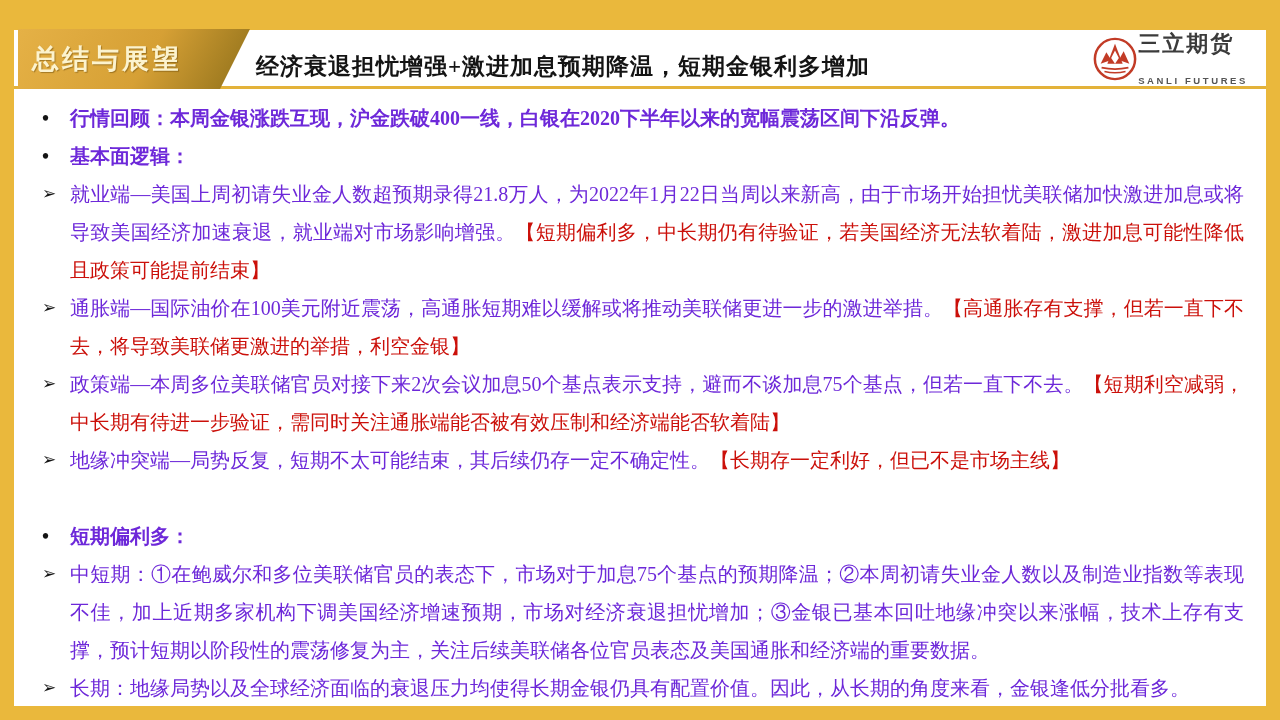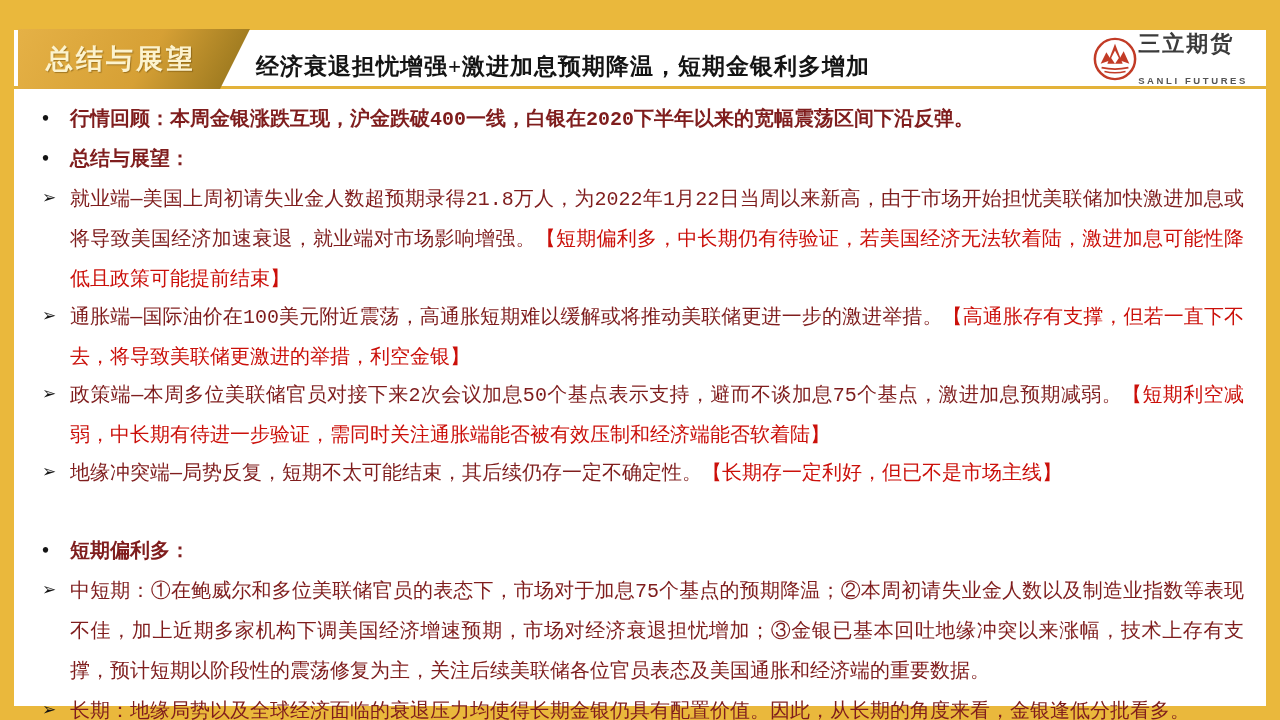--- a/index.html
+++ b/index.html
@@ -19,21 +19,21 @@
   }
   .section-tab{
     position:absolute;top:-1px;left:4px;width:232px;height:60px;
     background:linear-gradient(120deg,#E5B146 0%,#D6A035 55%,#8F701A 100%);
     clip-path:polygon(0 0,100% 0,calc(100% - 30px) 100%,0 100%);
     display:flex;align-items:center;
     z-index:2;
   }
   .section-tab span{
     color:#FCF3CE;font-size:27px;font-weight:bold;
-    padding-left:28px;letter-spacing:3px;
+    padding-left:14px;letter-spacing:3px;
     text-shadow:1px 1px 1px rgba(90,60,0,.45);
   }
   .slide-title{
     position:absolute;left:242px;top:0;height:72px;right:230px;
     display:flex;align-items:center;
     font-size:23px;font-weight:bold;color:#141414;letter-spacing:1px;
     white-space:nowrap;
   }
   .logo{
     position:absolute;right:18px;top:5px;height:48px;
@@ -54,21 +54,21 @@
   }
   .para{position:relative;padding-left:28px;}
   .para .marker{
     position:absolute;left:0;top:0;width:24px;
     text-align:left;color:#141414;
   }
   .para.dot .marker{font-size:20px;}
   .para.arrow .marker{font-size:17px;}
   .para.bold{font-weight:bold;}
   .seg-red{color:#CB100A;}
-  .seg-black{color:#7f1d1d;font-family:Liberation Mono, monospace;}
+  .seg-black{color:#6d28d9;}
   .spacer{height:38px;}
 </style>
 </head>
 <body>
 
 <div class="slide-inner">
 
   <div class="header">
     <div class="section-tab">
       <span>总结与展望</span>
@@ -89,24 +89,24 @@
       </span>
       <span class="logo-text">
         <span class="logo-cn">三立期货</span>
         <span class="logo-en">SANLI FUTURES</span>
       </span>
     </div>
   </div>
 
   <div class="content">
       <div class="para dot bold"><span class="marker">•</span><span class="seg-black">行情回顾：本周金银涨跌互现，沪金跌破400一线，白银在2020下半年以来的宽幅震荡区间下沿反弹。</span></div>
-      <div class="para dot bold"><span class="marker">•</span><span class="seg-black">总结与展望：</span></div>
+      <div class="para dot bold"><span class="marker">•</span><span class="seg-black">基本面逻辑：</span></div>
       <div class="para arrow"><span class="marker">➢</span><span class="seg-black">就业端—美国上周初请失业金人数超预期录得21.8万人，为2022年1月22日当周以来新高，由于市场开始担忧美联储加快激进加息或将导致美国经济加速衰退，就业端对市场影响增强。</span><span class="seg-red">【短期偏利多，中长期仍有待验证，若美国经济无法软着陆，激进加息可能性降低且政策可能提前结束】</span></div>
       <div class="para arrow"><span class="marker">➢</span><span class="seg-black">通胀端—国际油价在100美元附近震荡，高通胀短期难以缓解或将推动美联储更进一步的激进举措。</span><span class="seg-red">【高通胀存有支撑，但若一直下不去，将导致美联储更激进的举措，利空金银】</span></div>
-      <div class="para arrow"><span class="marker">➢</span><span class="seg-black">政策端—本周多位美联储官员对接下来2次会议加息50个基点表示支持，避而不谈加息75个基点，激进加息预期减弱。</span><span class="seg-red">【短期利空减弱，中长期有待进一步验证，需同时关注通胀端能否被有效压制和经济端能否软着陆】</span></div>
+      <div class="para arrow"><span class="marker">➢</span><span class="seg-black">政策端—本周多位美联储官员对接下来2次会议加息50个基点表示支持，避而不谈加息75个基点，但若一直下不去。</span><span class="seg-red">【短期利空减弱，中长期有待进一步验证，需同时关注通胀端能否被有效压制和经济端能否软着陆】</span></div>
       <div class="para arrow"><span class="marker">➢</span><span class="seg-black">地缘冲突端—局势反复，短期不太可能结束，其后续仍存一定不确定性。</span><span class="seg-red">【长期存一定利好，但已不是市场主线】</span></div>
       <div class="spacer"></div>
       <div class="para dot bold"><span class="marker">•</span><span class="seg-black">短期偏利多：</span></div>
       <div class="para arrow"><span class="marker">➢</span><span class="seg-black">中短期：①在鲍威尔和多位美联储官员的表态下，市场对于加息75个基点的预期降温；②本周初请失业金人数以及制造业指数等表现不佳，加上近期多家机构下调美国经济增速预期，市场对经济衰退担忧增加；③金银已基本回吐地缘冲突以来涨幅，技术上存有支撑，预计短期以阶段性的震荡修复为主，关注后续美联储各位官员表态及美国通胀和经济端的重要数据。</span></div>
       <div class="para arrow"><span class="marker">➢</span><span class="seg-black">长期：地缘局势以及全球经济面临的衰退压力均使得长期金银仍具有配置价值。因此，从长期的角度来看，金银逢低分批看多。</span></div>
     </div>
 
 </div>
 
 </body></html>

